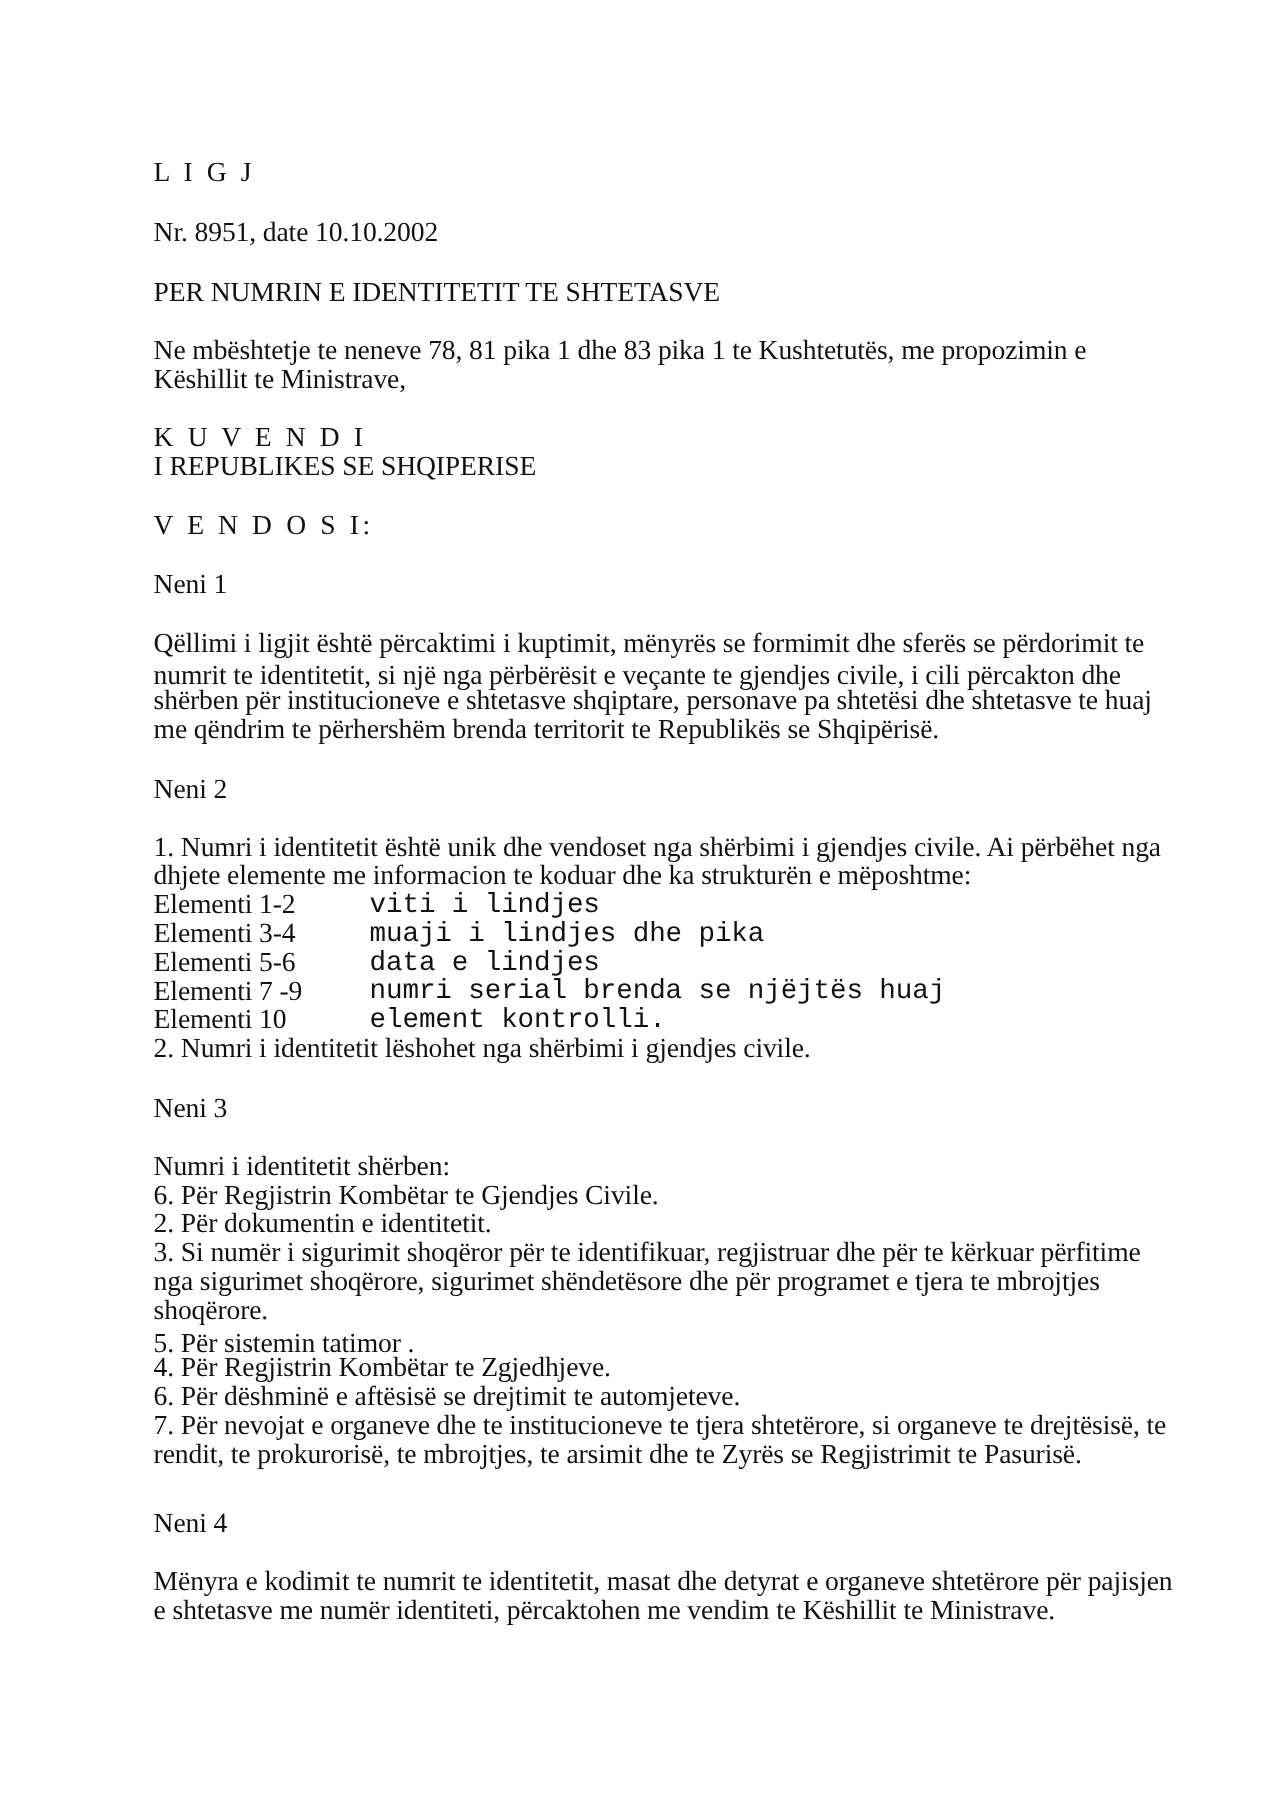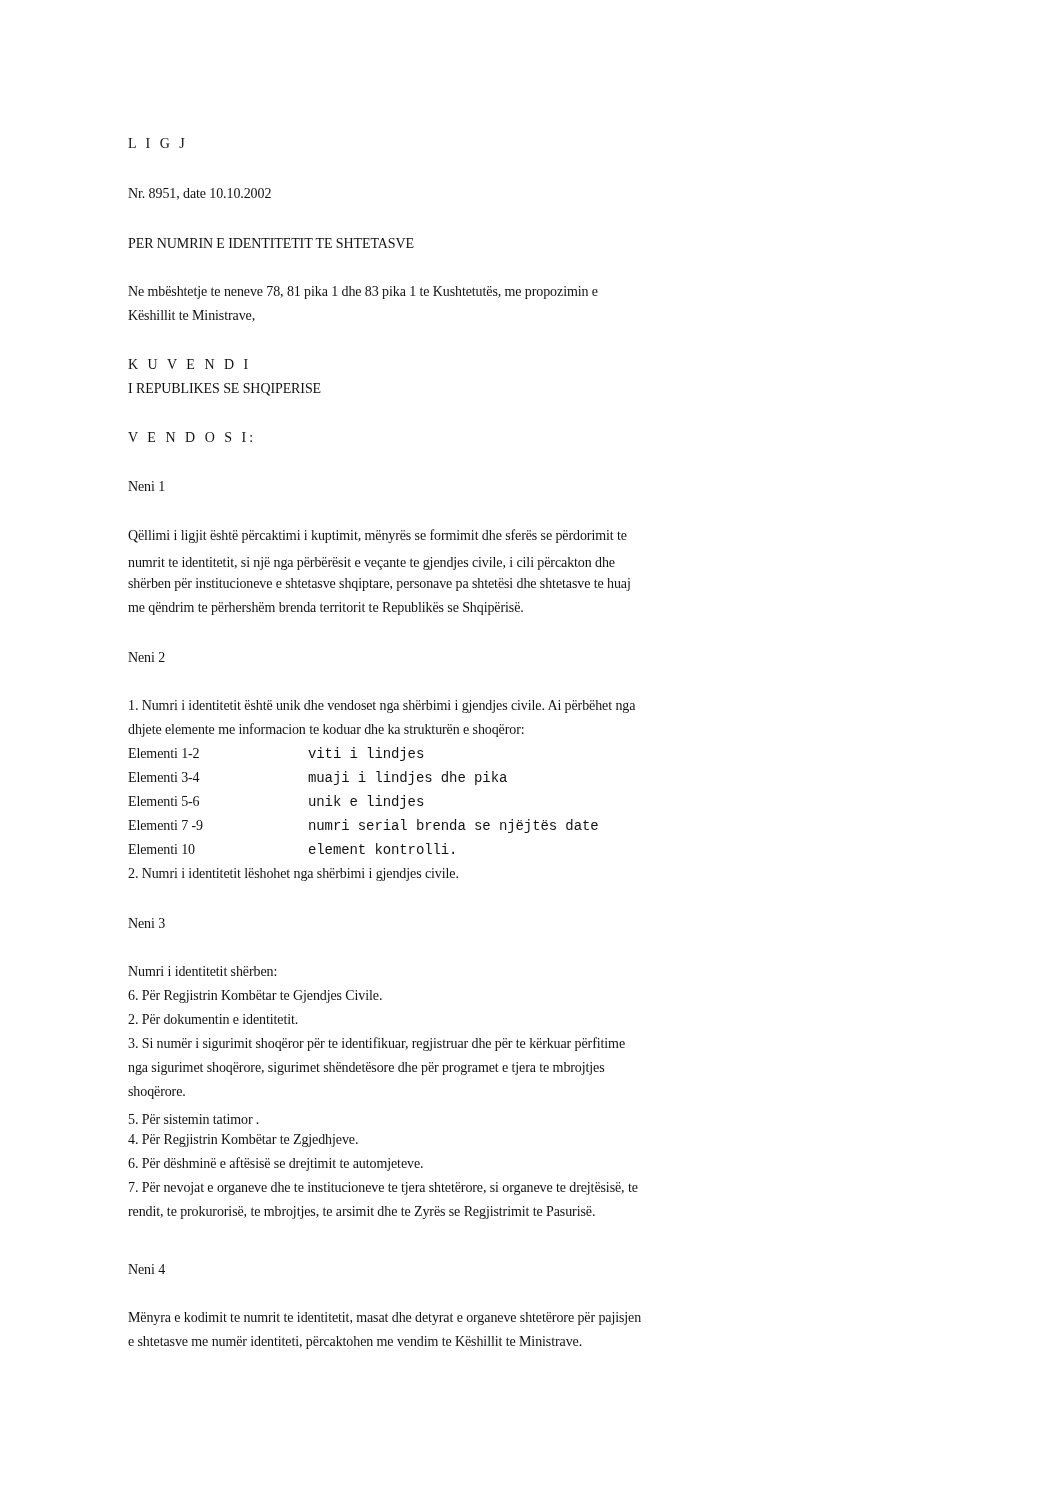--- a/index.html
+++ b/index.html
@@ -1,21 +1,21 @@
 <!DOCTYPE html>
 <html><head>
   <meta charset="utf-8">
   <style>
     html, body { margin: 0; padding: 0; background: #ffffff; }
     body {
       width: 1059px; height: 1496px; position: relative; overflow: hidden;
       font-family: "Liberation Serif", serif; color: #111111;
     }
     .line {
-      position: absolute; left: 128px; font-size: 14px; line-height: 24px;
+      position: absolute; left: 128px; font-size: 23px; line-height: 24px;
       white-space: nowrap; letter-spacing: -0.1px; transform-origin: left top;
     }
     .spaced { letter-spacing: 3px; }
     .col2 { position: absolute; left: 180px; font-family: Liberation Mono, monospace; }
   </style>
 </head>
 <body>
 
 <div>
   <div class="line spaced" style="top:132px">L I G J</div>
@@ -28,25 +28,25 @@
   <div class="line spaced" style="top:426px">V E N D O S I:</div>
 
   <div class="line" style="top:475px">Neni 1</div>
   <div class="line" style="top:524px">Qëllimi i ligjit është përcaktimi i kuptimit, mënyrës se formimit dhe sferës se përdorimit te</div>
   <div class="line" style="top:551px">numrit te identitetit, si një nga përbërësit e veçante te gjendjes civile, i cili përcakton dhe</div>
   <div class="line" style="top:572px">shërben për institucioneve e shtetasve shqiptare, personave pa shtetësi dhe shtetasve te huaj</div>
   <div class="line" style="top:596px">me qëndrim te përhershëm brenda territorit te Republikës se Shqipërisë.</div>
 
   <div class="line" style="top:646px">Neni 2</div>
   <div class="line" style="top:694px">1. Numri i identitetit është unik dhe vendoset nga shërbimi i gjendjes civile. Ai përbëhet nga</div>
-  <div class="line" style="top:718px">dhjete elemente me informacion te koduar dhe ka strukturën e shoqëror:</div>
+  <div class="line" style="top:718px">dhjete elemente me informacion te koduar dhe ka strukturën e mëposhtme:</div>
   <div class="line" style="top:742px"><span>Elementi 1-2</span><span class="col2">viti i lindjes</span></div>
   <div class="line" style="top:766px"><span>Elementi 3-4</span><span class="col2">muaji i lindjes dhe pika</span></div>
-  <div class="line" style="top:790px"><span>Elementi 5-6</span><span class="col2">unik e lindjes</span></div>
-  <div class="line" style="top:814px"><span>Elementi 7 -9</span><span class="col2">numri serial brenda se njëjtës date</span></div>
+  <div class="line" style="top:790px"><span>Elementi 5-6</span><span class="col2">data e lindjes</span></div>
+  <div class="line" style="top:814px"><span>Elementi 7 -9</span><span class="col2">numri serial brenda se njëjtës huaj</span></div>
   <div class="line" style="top:838px"><span>Elementi 10</span><span class="col2">element kontrolli.</span></div>
   <div class="line" style="top:862px">2. Numri i identitetit lëshohet nga shërbimi i gjendjes civile.</div>
 
   <div class="line" style="top:912px">Neni 3</div>
   <div class="line" style="top:960px">Numri i identitetit shërben:</div>
   <div class="line" style="top:984px">6. Për Regjistrin Kombëtar te Gjendjes Civile.</div>
   <div class="line" style="top:1008px">2. Për dokumentin e identitetit.</div>
   <div class="line" style="top:1032px">3. Si numër i sigurimit shoqëror për te identifikuar, regjistruar dhe për te kërkuar përfitime</div>
   <div class="line" style="top:1056px">nga sigurimet shoqërore, sigurimet shëndetësore dhe për programet e tjera te mbrojtjes</div>
   <div class="line" style="top:1080px">shoqërore.</div>

